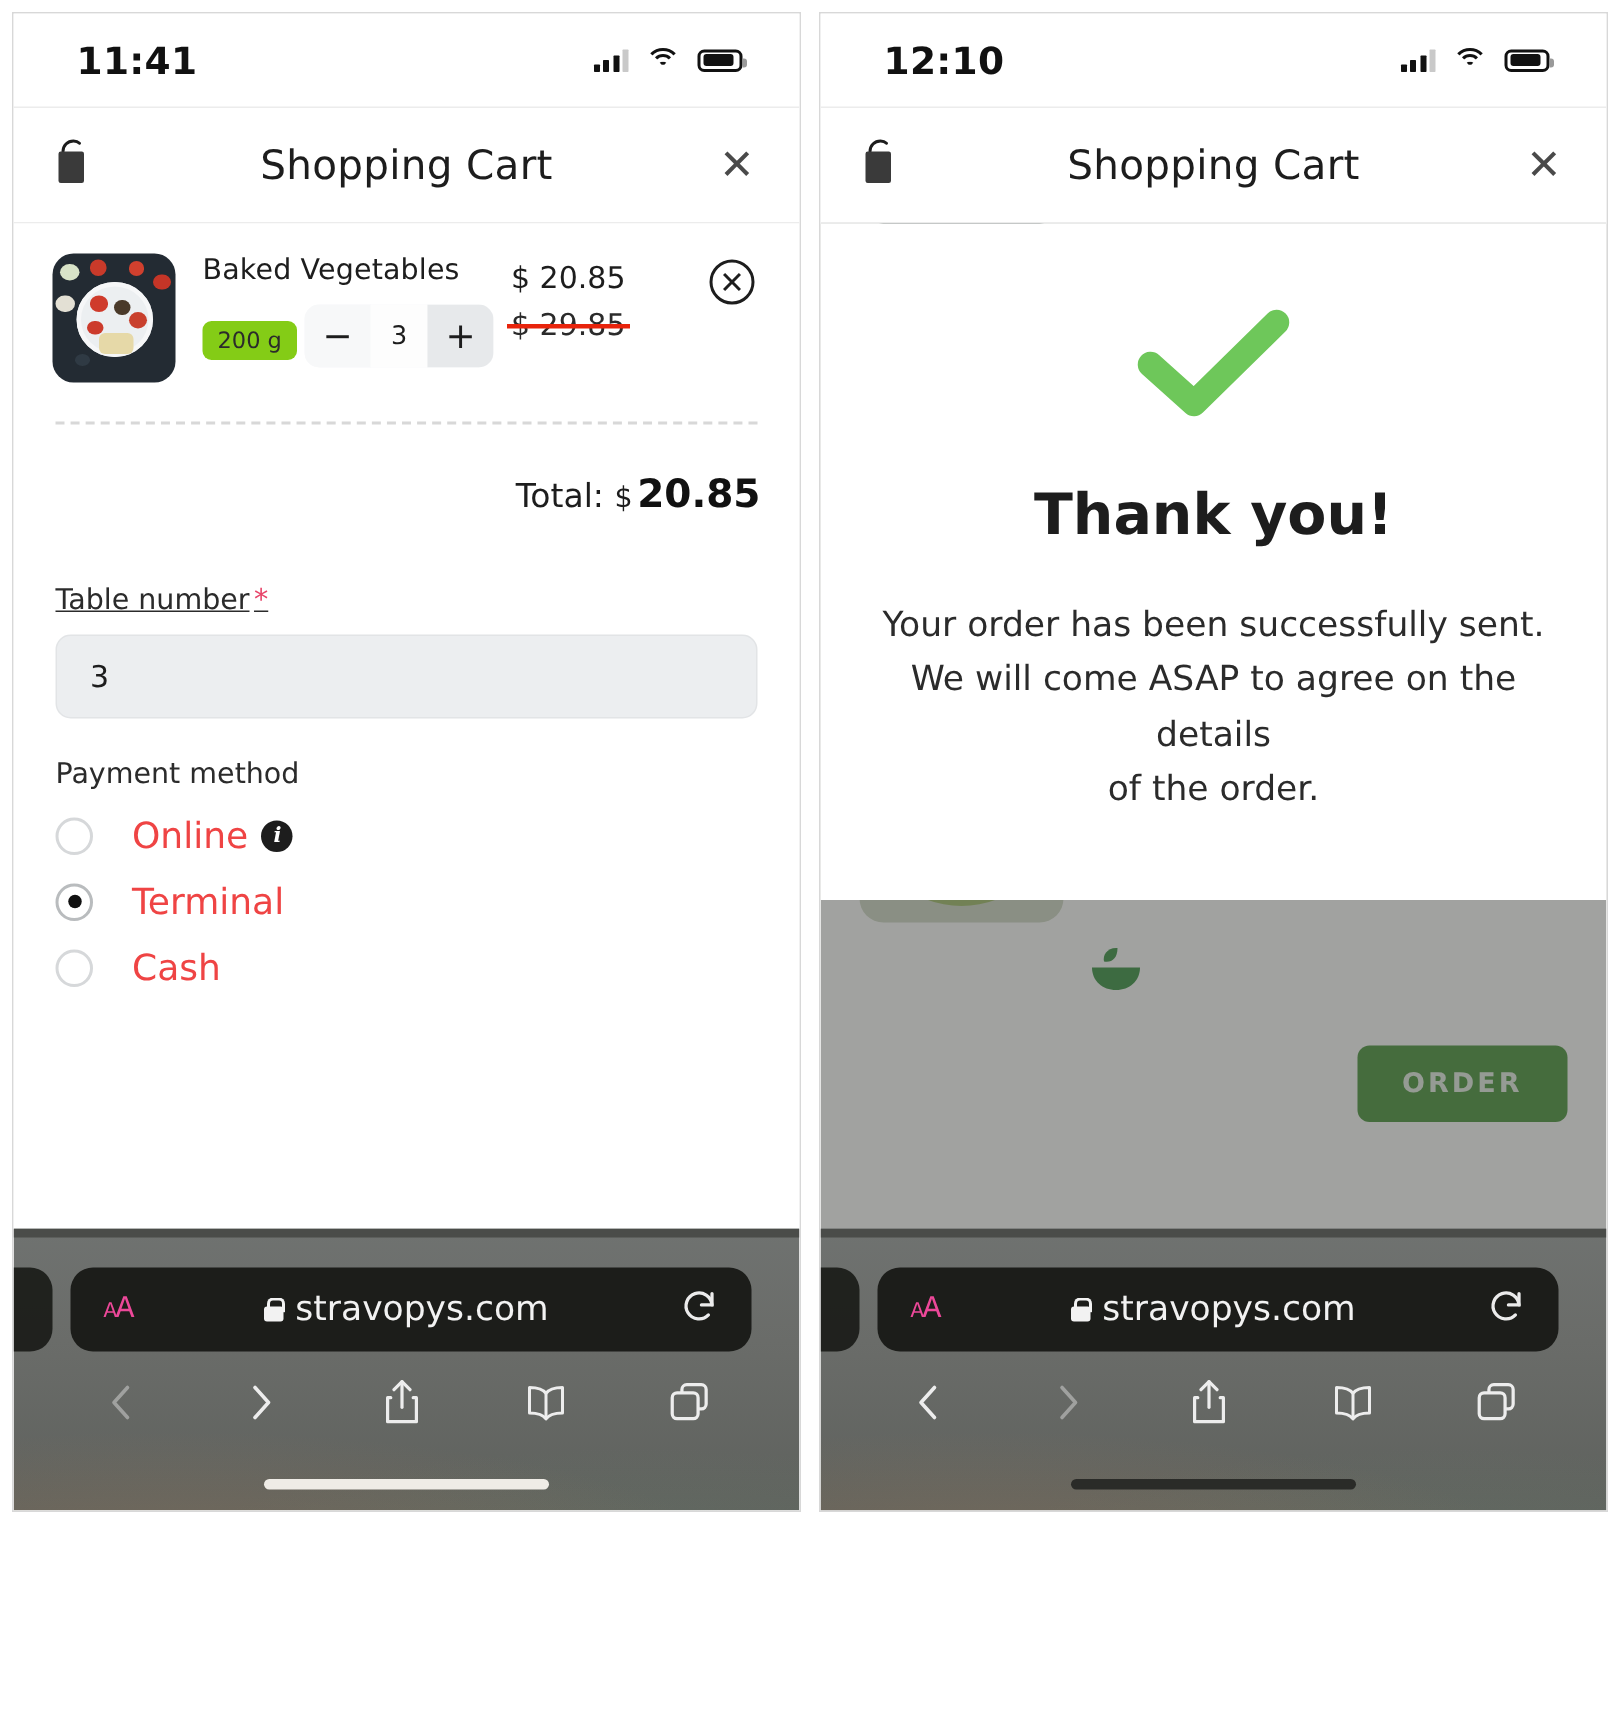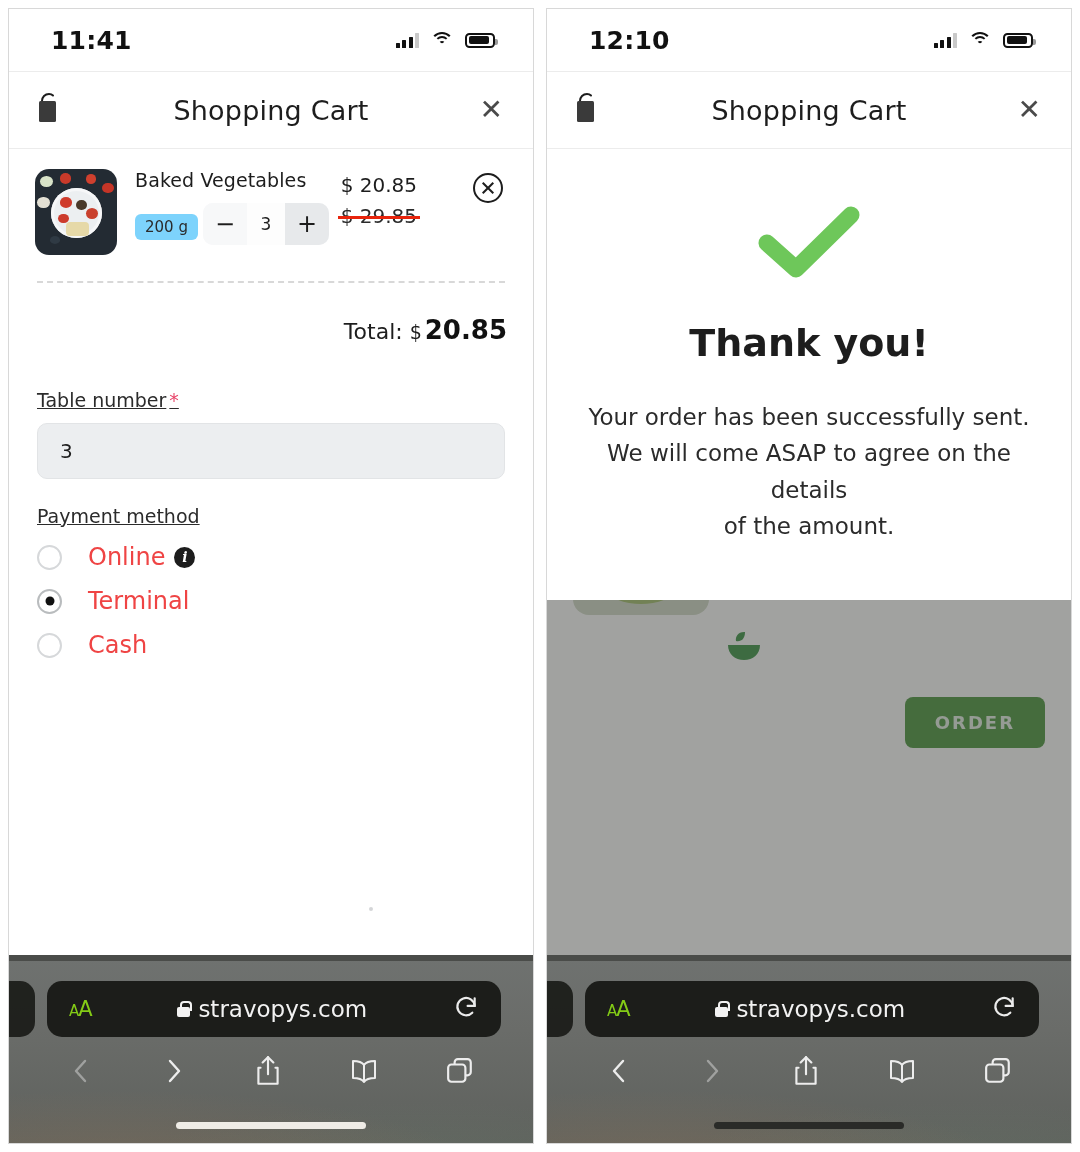--- a/index.html
+++ b/index.html
@@ -4,21 +4,21 @@
 <style>
   * { box-sizing: border-box; margin: 0; padding: 0; }
   html, body {
     width: 1080px; height: 1152px;
     background: #ffffff;
     font-family: "DejaVu Sans", "Liberation Sans", sans-serif;
     overflow: hidden;
   }
   .stage { position: relative; width: 1080px; height: 1152px; display: flex; gap: 12px; padding: 8px; }
   .phone {
-    position: relative; width: 528px; height: 1136px;
+    position: relative; width: 528px; height: 1000px;
     background: #ffffff; overflow: hidden;
     border: 1px solid #d8d8d8;
     display: flex; flex-direction: column;
   }
 
   
   .statusbar {
     height: 62px; flex: 0 0 62px;
     display: flex; align-items: center; justify-content: space-between;
     padding: 0 38px 0 42px; background: #fff;
@@ -59,21 +59,21 @@
   .cart-item { display: flex; padding: 20px 26px 0 26px; position: relative; }
   .thumb {
     width: 82px; height: 86px; border-radius: 14px; flex: 0 0 82px; overflow: hidden;
     background: #232b33; position: relative;
   }
   .thumb .plate { position:absolute; left:20%; top:22%; width:62%; height:58%; border-radius:50%;
                   background:#eceff1; box-shadow: inset 0 0 0 3px #f6f7f8; }
   .thumb .d { position:absolute; border-radius:50%; }
   .item-mid { margin-left: 18px; flex: 1 1 auto; }
   .item-name { font-size: 19px; font-weight: 400; color: #1d1d1d; letter-spacing: .1px; }
-  .weight-chip { display: inline-block; margin-top: 23px; padding: 4px 10px; background: #7dd3fc;
+  .weight-chip { display: inline-block; margin-top: 23px; padding: 4px 10px; background: #84cc16;
                  border-radius: 6px; font-size: 15px; color: #2b2b2b; }
   .stepper { display: inline-flex; margin-top: 12px; border-radius: 10px; overflow: hidden;
              background: #f7f8f9; align-items: stretch; }
   .stepper .btn { width: 44px; height: 42px; display: flex; align-items: center; justify-content: center;
                   font-size: 24px; color: #1d1d1d; cursor: pointer; }
   .stepper .minus { background: #f7f8f9; }
   .stepper .qty { width: 38px; display: flex; align-items: center; justify-content: center;
                   font-size: 17px; color: #1d1d1d; background: #fdfdfd; }
   .stepper .plus { background: #e7e9eb; }
   .item-price { position: absolute; right: 116px; top: 24px; text-align: left; }
@@ -97,21 +97,21 @@
 
   .field-block { padding: 44px 28px 0 28px; }
   .field-label { font-size: 19px; color: #2b2b2b; text-decoration: underline; }
   .req { color: #e8456a; margin-left: 3px; }
   .text-input { margin-top: 12px; width: 100%; height: 56px; border-radius: 10px;
                 background: #eceef0; border: 1px solid #e2e4e6; padding: 0 22px;
                 font-size: 20px; color: #1d1d1d; display: flex; align-items: center;
                 font-family: inherit; }
 
   .pay-block { padding: 26px 28px 0 28px; }
-  .pay-title { font-size: 19px; color: #2b2b2b; text-decoration: underline; }
+  .pay-title { font-size: 19px; color: #2b2b2b; }
   .radio-row { display: flex; align-items: center; margin-top: 16px; cursor: pointer; }
   .radio { width: 25px; height: 25px; border-radius: 50%; border: 2px solid #d6d8da;
            position: relative; flex: 0 0 25px; }
   .radio.on { border-color: #b9bcbe; }
   .radio.on::after { content:""; position:absolute; left:50%; top:50%; width:9px; height:9px;
                      border-radius:50%; background:#111; transform: translate(-50%,-50%); }
   .radio-label { margin-left: 26px; font-size: 24px; color: #ef4444; }
   .info-dot { display:inline-flex; align-items:center; justify-content:center; width:21px; height:21px;
               border-radius:50%; background:#1d1d1d; color:#fff; font-size:14px; font-weight:700;
               font-style: italic; margin-left: 9px; vertical-align: 2px; cursor: pointer;
@@ -155,21 +155,21 @@
   .chrome-bg { position:absolute; inset:0;
      background:
        radial-gradient(120% 80% at 20% 120%, rgba(150,120,90,.45), transparent 60%),
        radial-gradient(100% 70% at 80% 120%, rgba(110,130,110,.35), transparent 60%),
        linear-gradient(180deg, #6f7270 0%, #6a6c69 40%, #5e615d 100%); }
   .chrome-top-dark { position:absolute; left:0; right:0; top:0; height: 6px; background:#4a4c49; }
   .urlbar { position:absolute; left: 38px; right: 32px; top: 26px; height: 56px; border-radius: 15px;
             background: #1c1d1a; display:flex; align-items:center; padding: 0 22px; }
   .url-peek { position:absolute; left: 0; top: 26px; width: 26px; height: 56px;
               border-radius: 0 15px 15px 0; background: #1c1d1a; opacity:.95; }
-  .aa { font-size: 21px; color: #84cc16; letter-spacing: -1px; }
+  .aa { font-size: 21px; color: #ec4899; letter-spacing: -1px; font-family: Liberation Mono, monospace; }
   .aa small { font-size: 15px; }
   .urltext { flex:1 1 auto; text-align:center; color: #f2f2f2; font-size: 23px;
              display:flex; align-items:center; justify-content:center; gap: 8px; }
   .lock { width: 13px; height: 16px; position: relative; display:inline-block; }
   .lock::before { content:""; position:absolute; left:0; bottom:0; width:13px; height:10px;
                   background:#f2f2f2; border-radius: 2px; }
   .lock::after { content:""; position:absolute; left:2.5px; top:0; width:8px; height:8px;
                  border: 2px solid #f2f2f2; border-bottom:none; border-radius: 4px 4px 0 0; }
   .toolbar { position:absolute; left: 0; right: 0; top: 100px; display:flex;
              align-items:center; justify-content: space-around; padding: 0 26px; }
@@ -448,21 +448,21 @@
       <div class="thankyou">
         <div class="check-mark">
           <svg width="108" height="74" viewBox="0 0 108 74" fill="none" stroke="#6ec75a" stroke-width="17" stroke-linecap="round" stroke-linejoin="round">
             <path d="M12 38 L41 64 L96 10"></path>
           </svg>
         </div>
         <div class="ty-title">Thank you!</div>
         <div class="ty-text">
           <div>Your order has been successfully sent.</div>
           <div>We will come ASAP to agree on the details</div>
-          <div>of the amount.</div>
+          <div>of the order.</div>
         </div>
       </div>
     </div>
 
     <div class="chrome">
       <div class="chrome-bg"></div>
       <div class="chrome-top-dark"></div>
       <div class="url-peek"></div>
       <div class="urlbar">
         <span class="aa"><small>A</small><span>A</span></span>

